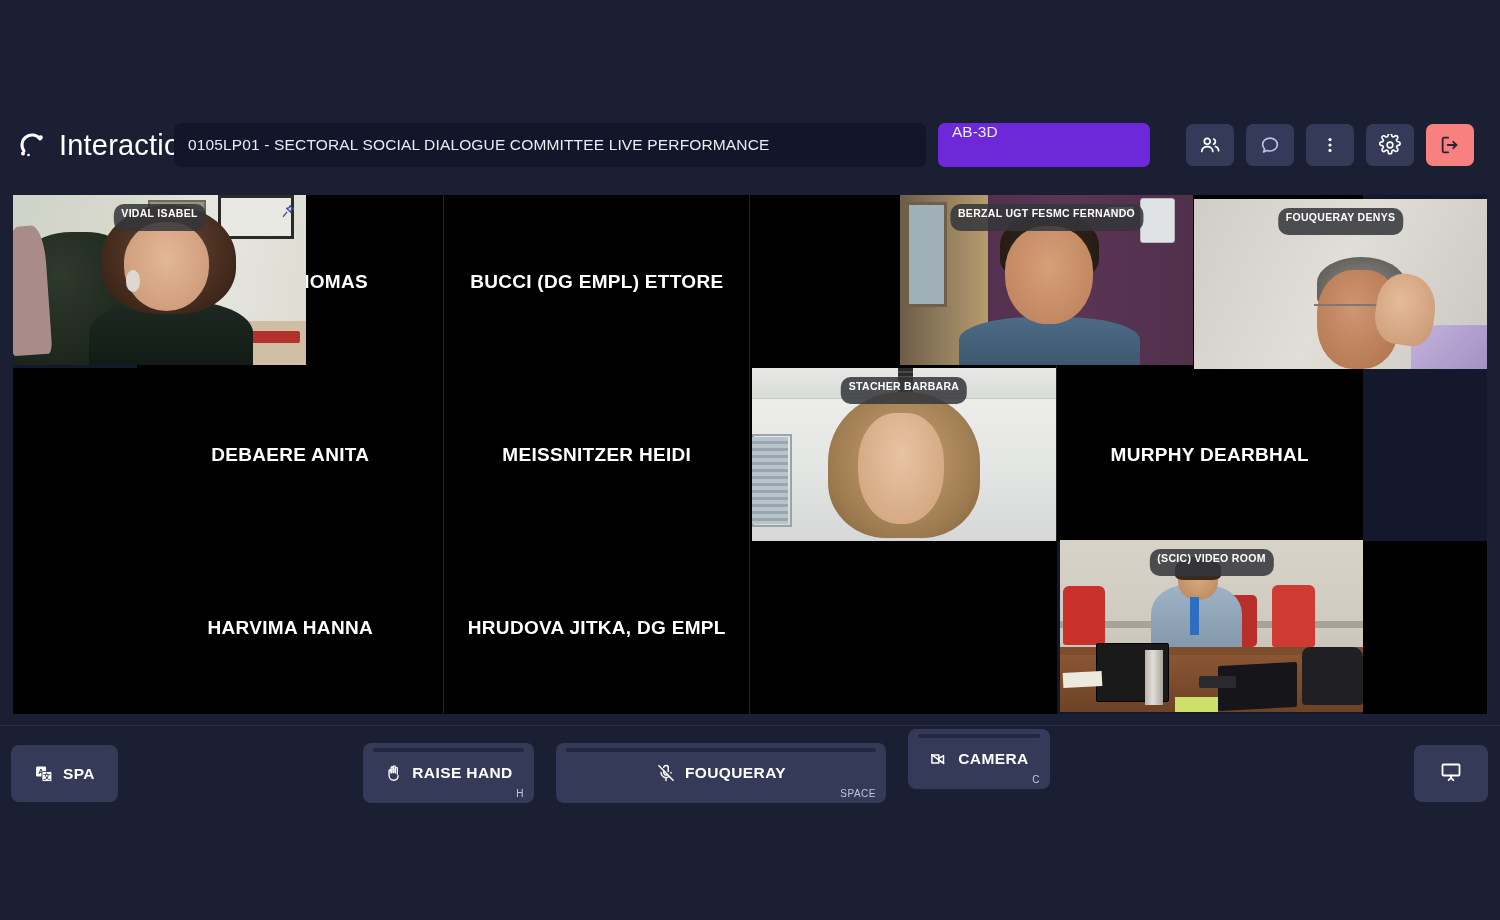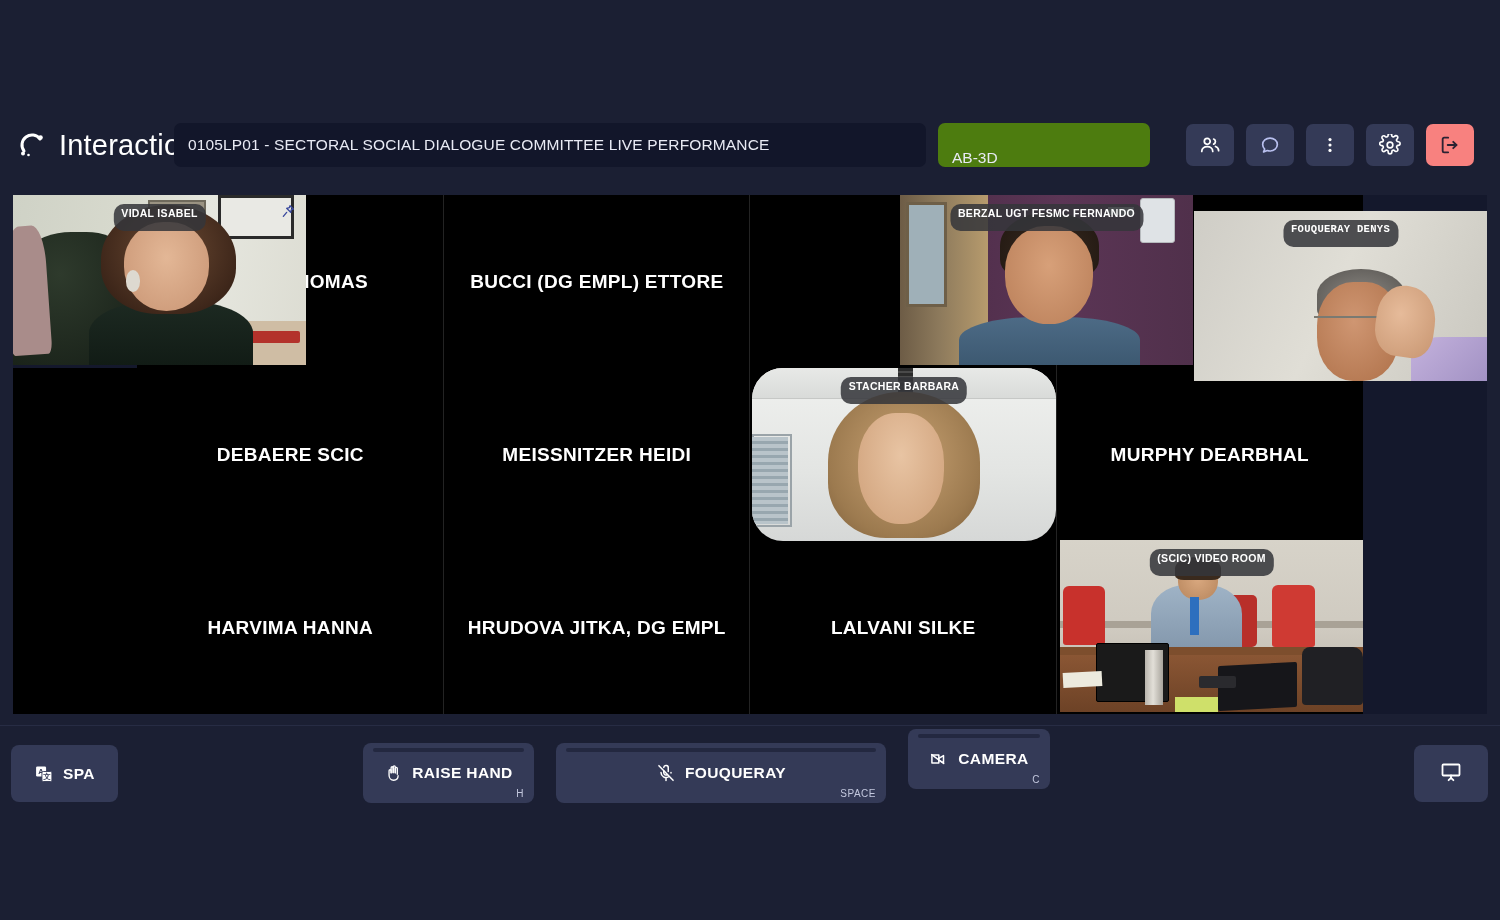--- a/index.html
+++ b/index.html
@@ -26,23 +26,23 @@
     height: 44px; flex: 1 1 auto; max-width: 752px;
     background: #12162a;
     border-radius: 7px;
     display: flex; align-items: center;
     padding: 0 14px;
     color: #e8eaf4; font-size: 15.5px; letter-spacing: .15px;
     white-space: nowrap; overflow: hidden;
   }
   .room-field {
     height: 44px; width: 212px; flex: 0 0 212px;
-    background: #4d7c0f;
+    background: #6d28d9;
     border-radius: 7px;
-    display: flex; align-items: flex-end;
+    display: flex; align-items: flex-start;
     padding: 0 14px;
     color: #e8eaf4; font-size: 15.5px;
   }
   .hdr-spacer { flex: 0 0 12px; }
   .hdr-btn {
     width: 48px; height: 42px; flex: 0 0 48px;
     background: #343a57;
     border-radius: 7px;
     display: flex; align-items: center; justify-content: center;
     cursor: pointer;
@@ -147,38 +147,38 @@
       background: radial-gradient(ellipse at 50% 60%, #3a2c22 0%, #241a13 80%);
       border-radius: 50% 50% 30% 30%; }
   .v2-face { position:absolute; left:36%; top:18%; width:30%; height:58%;
       background: radial-gradient(ellipse at 50% 40%, #d7a079 0%, #bf855f 80%);
       border-radius: 45% 45% 48% 48%; }
   .v2-body { position:absolute; left:20%; top:72%; width:62%; height:32%;
       background: linear-gradient(180deg,#4d6b86 0%,#3a566e 100%);
       border-radius: 42% 42% 0 0; }
 
   
-  #tile-fouq { left: 1181px; top: 16px; width: 293px; height: 170px; font-family: Liberation Mono, monospace; }
+  #tile-fouq { left: 1181px; top: 4px; width: 293px; height: 170px; }
   .v3-wall { position:absolute; inset:0; background: linear-gradient(115deg,#cfcdc6 0%,#e0ded6 48%,#c9c7bf 100%); }
   .v3-hair { position:absolute; left:42%; top:34%; width:30%; height:30%;
       background: radial-gradient(ellipse at 50% 60%, #8e8b86 0%, #5e5b57 85%);
       border-radius: 50% 50% 20% 20%; }
   .v3-face { position:absolute; left:42%; top:42%; width:28%; height:58%;
       background: radial-gradient(ellipse at 45% 40%, #cf9672 0%, #b3764f 85%);
       border-radius: 44% 40% 44% 44%; }
   .v3-glass { position:absolute; left:41%; top:62%; width:26%; height:8%;
       border-top:2px solid #7a7a72; }
   .v3-hand { position:absolute; left:62%; top:44%; width:20%; height:42%;
       background: radial-gradient(ellipse at 40% 40%, #e6bb9a 0%, #cc9b77 85%);
       border-radius: 44% 50% 34% 40%; transform: rotate(8deg); }
   .v3-sleeve { position:absolute; right:0%; bottom:0%; width:26%; height:26%;
       background: linear-gradient(135deg,#c4b2dd 0%,#a292c4 100%); border-radius: 40% 0 0 0;}
 
   
-  #tile-stacher { left: 739px; top: 173px; width: 304px; height: 173px; border-radius: 31px; }
+  #tile-stacher { left: 739px; top: 173px; width: 304px; height: 173px; }
   .v4-wall { position:absolute; inset:0; background: linear-gradient(180deg,#f0f1ef 0%,#e3e5e3 60%,#d6d8d7 100%); }
   .v4-ceil { position:absolute; left:0; top:0; width:100%; height:18%;
       background: linear-gradient(180deg,#e8e9e7 0%,#d9dbd9 100%); border-bottom:1px solid #c6c8c6; }
   .v4-blind { position:absolute; left:0; top:40%; width:12%; height:50%;
       background: repeating-linear-gradient(180deg,#b9c4ca 0 4px,#98a7af 4px 7px); }
   .v4-winframe { position:absolute; left:0; top:38%; width:13%; height:54%; border:2px solid #9aa3a8; }
   .v4-hair { position:absolute; left:25%; top:14%; width:50%; height:84%;
       background: radial-gradient(ellipse at 50% 45%, #c9a374 0%, #9c7a4f 70%, #7d5f3b 100%);
       border-radius: 48% 48% 38% 38%; }
   .v4-face { position:absolute; left:35%; top:26%; width:28%; height:64%;
@@ -340,40 +340,37 @@
     </div>
     <div class="cell divider-r">
       <span class="cell-name">BUCCI (DG EMPL) ETTORE</span>
     </div>
     <div class="cell divider-r"></div>
     <div class="cell"></div>
     <div class="cell empty-bg"></div>
 
     <div class="cell"></div>
     <div class="cell divider-r">
-      <span class="cell-name">DEBAERE SCIC</span>
+      <span class="cell-name">DEBAERE ANITA</span>
     </div>
     <div class="cell divider-r">
       <span class="cell-name">MEISSNITZER HEIDI</span>
     </div>
     <div class="cell divider-r"></div>
     <div class="cell">
       <span class="cell-name">MURPHY DEARBHAL</span>
     </div>
     <div class="cell empty-bg"></div>
 
     <div class="cell"></div>
     <div class="cell divider-r">
       <span class="cell-name">HARVIMA HANNA</span>
     </div>
     <div class="cell divider-r">
       <span class="cell-name">HRUDOVA JITKA, DG EMPL</span>
-    </div>
-    <div class="cell divider-r">
-      <span class="cell-name">LALVANI SILKE</span>
     </div>
     <div class="cell"></div>
     <div class="cell empty-bg"></div>
   </div>
 
   <div class="video-tile" id="tile-vidal">
     <div class="vt-inner">
       <div class="v1-wall"></div>
         <div class="v1-frame"></div>
         <div class="v1-frame2"></div>

